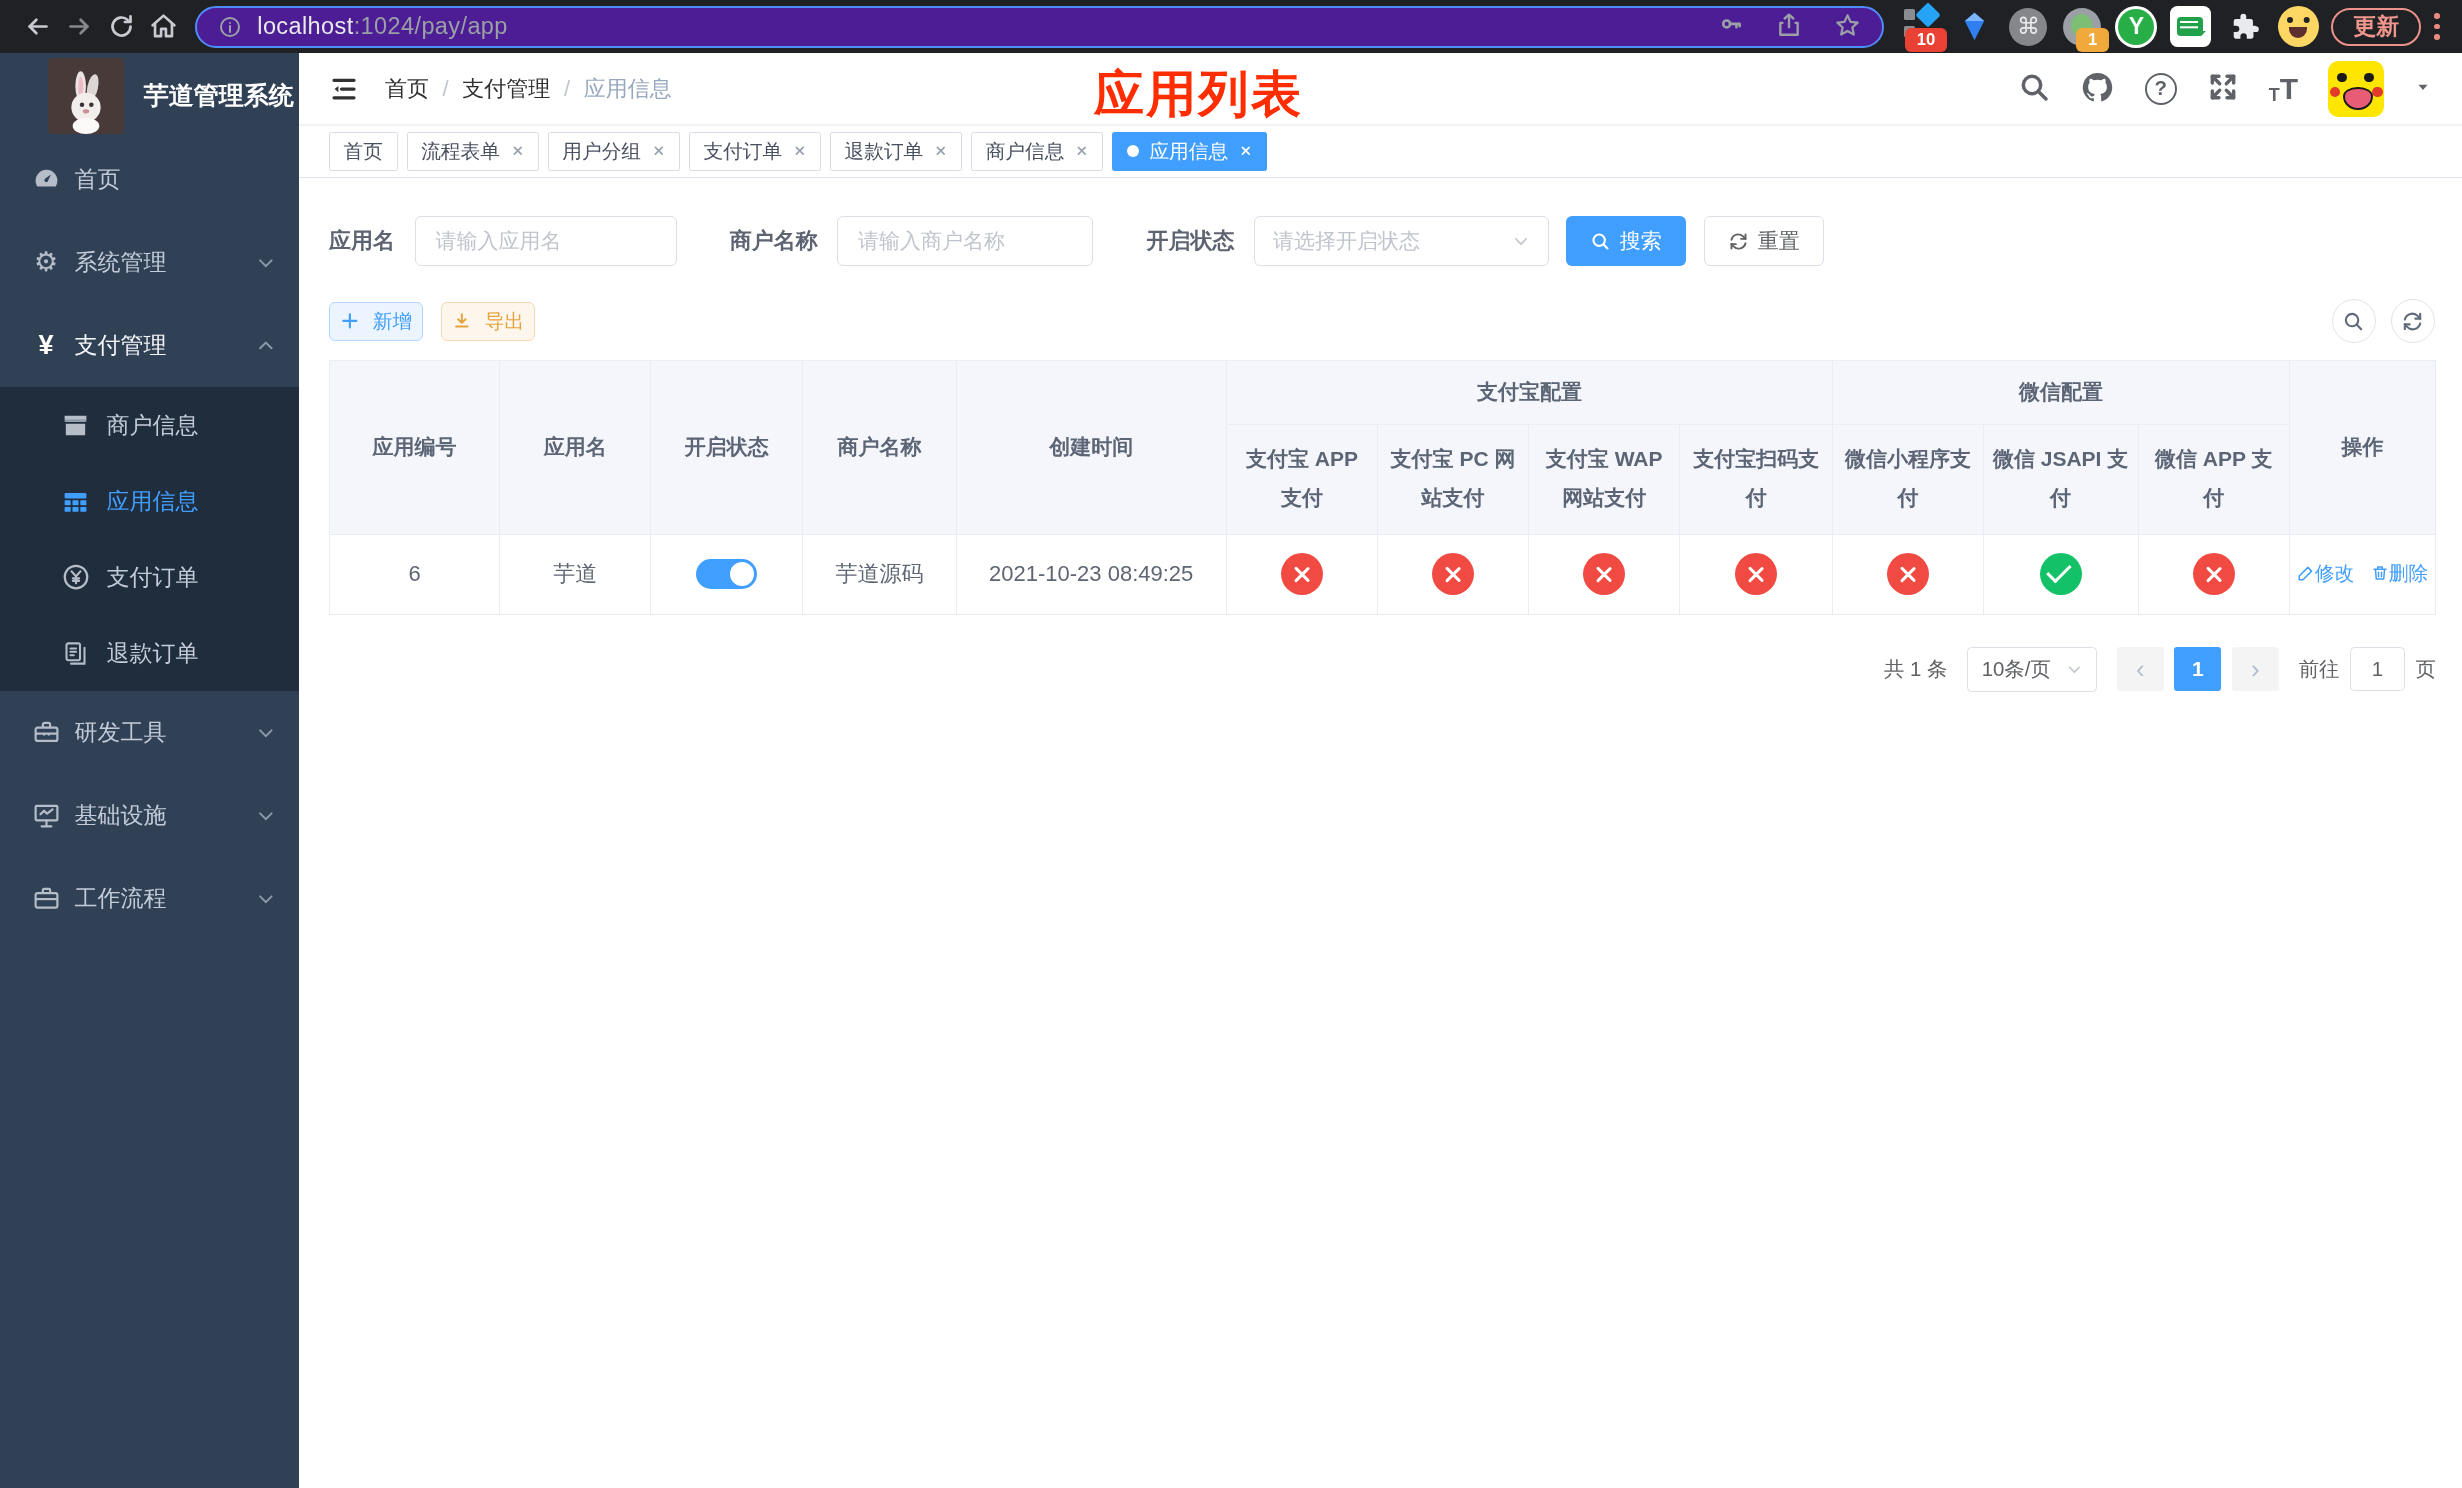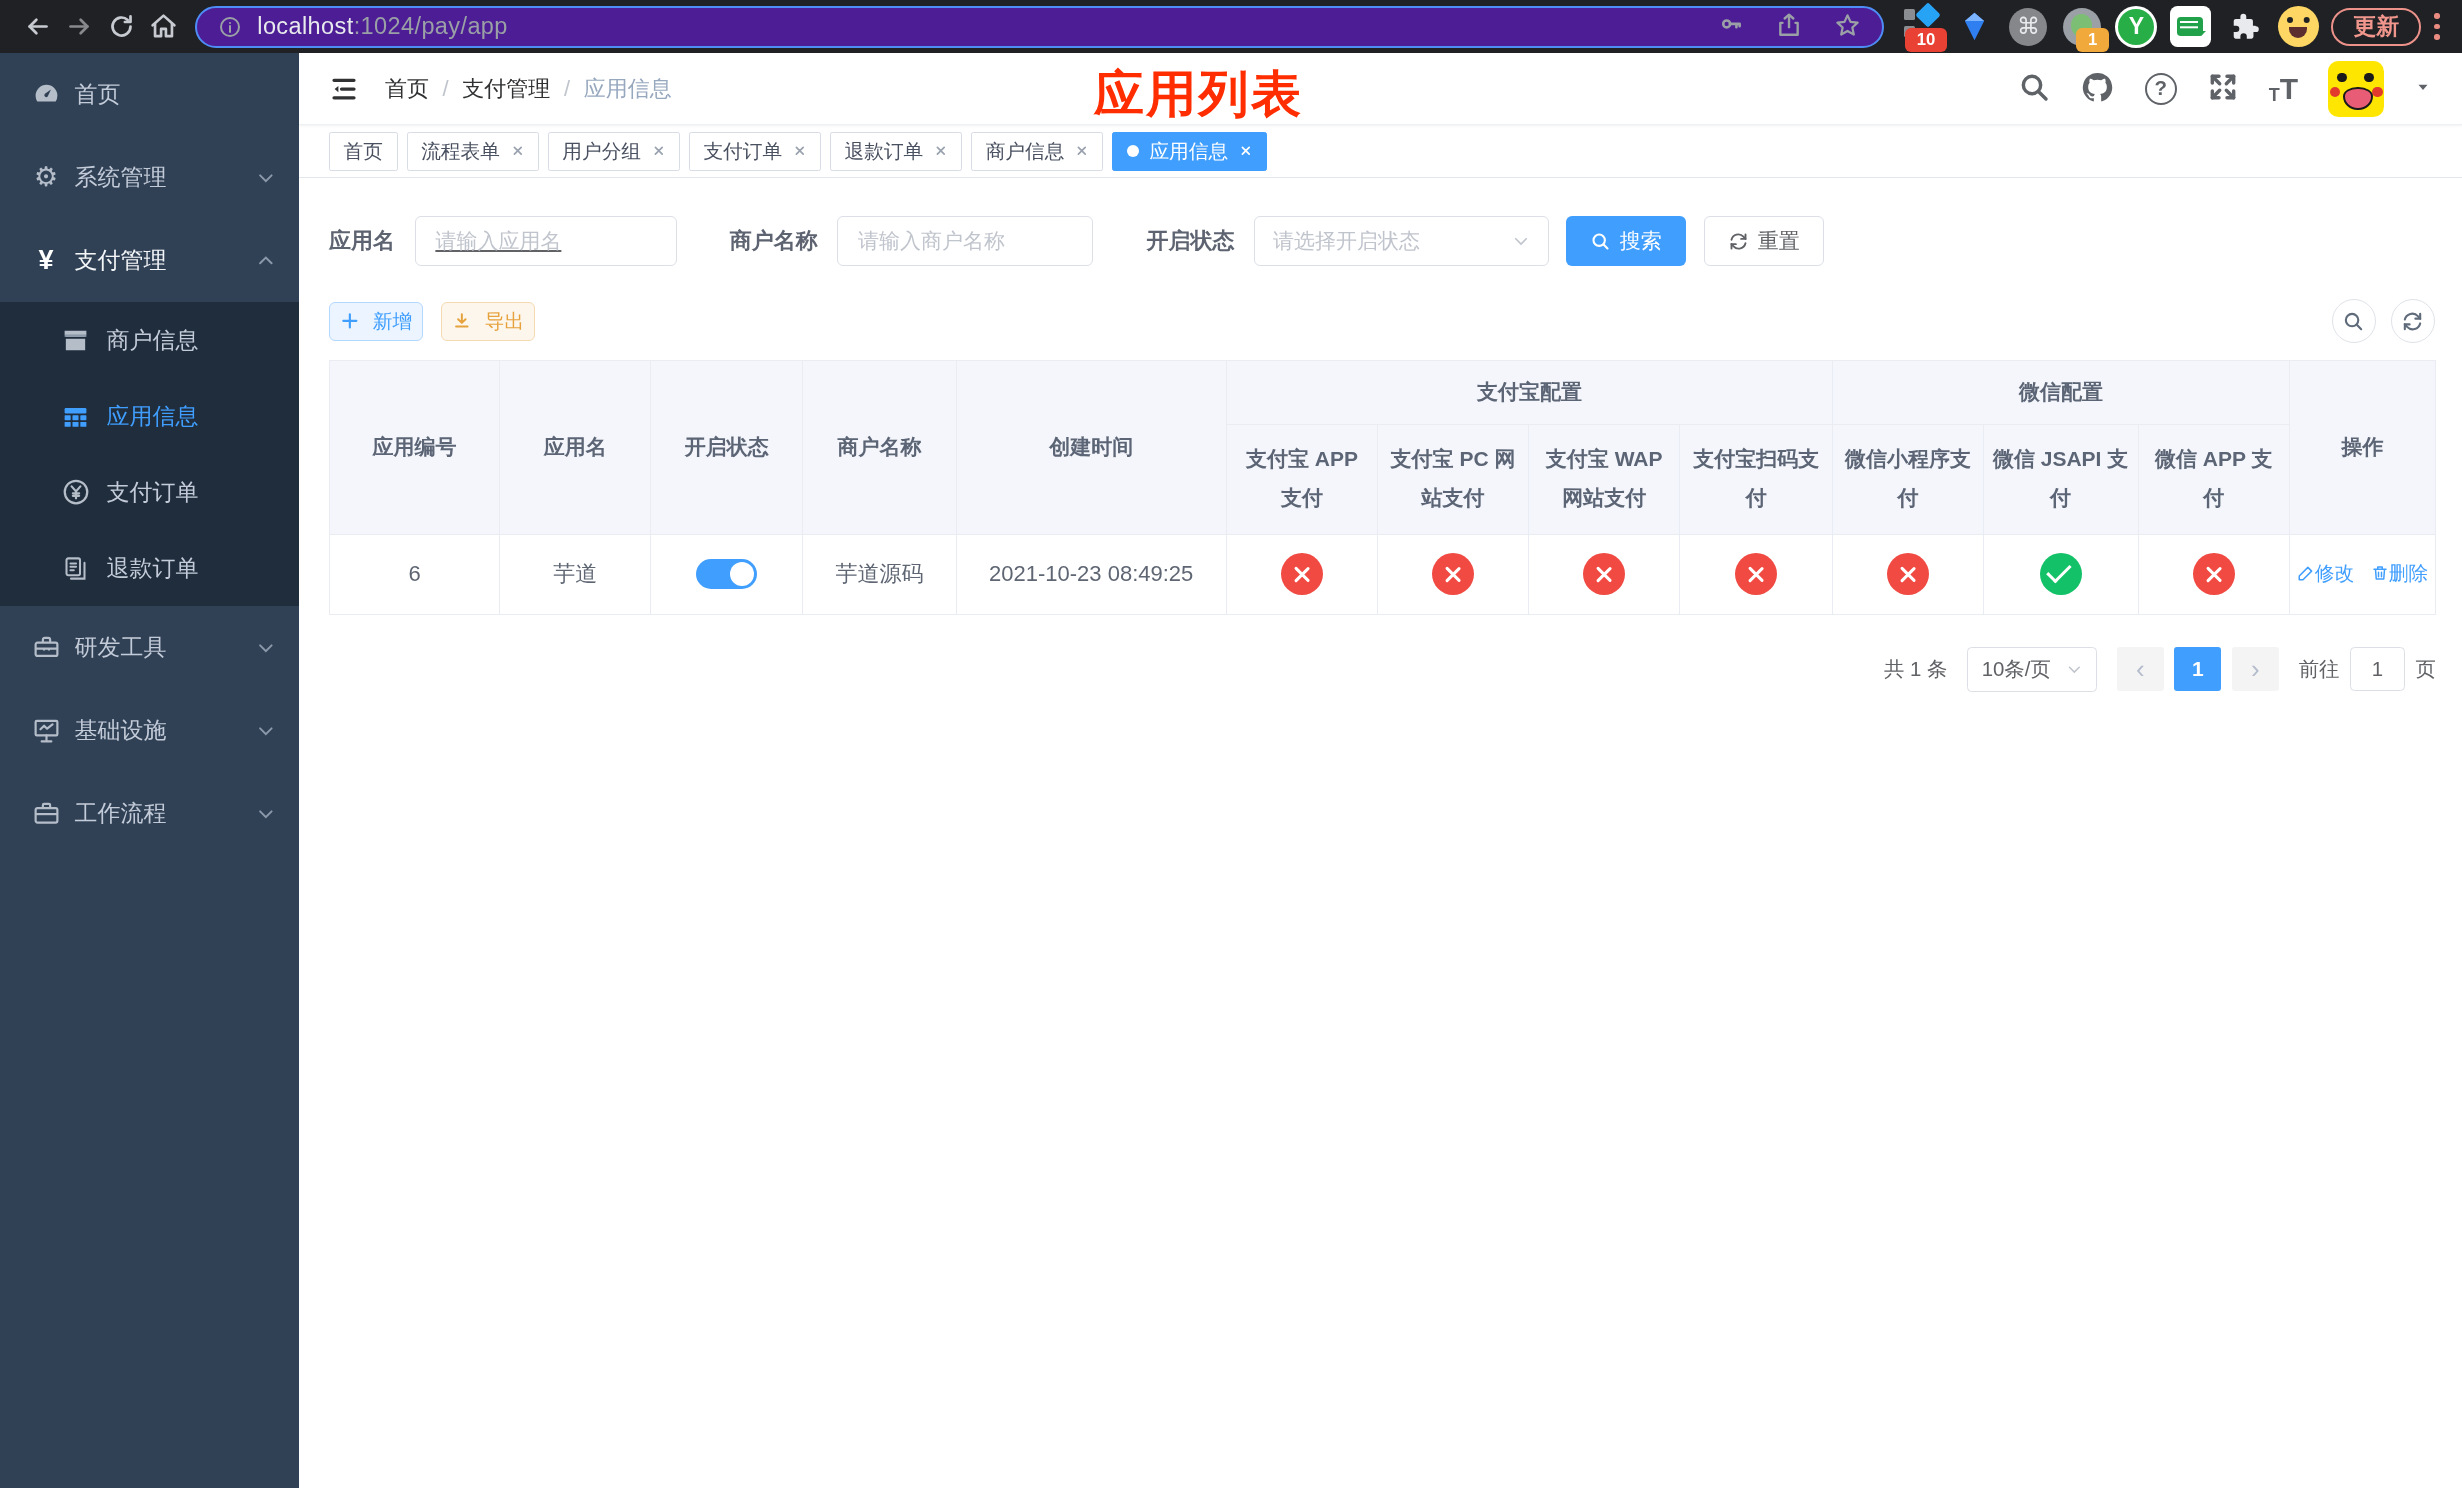--- a/index.html
+++ b/index.html
@@ -232,20 +232,35 @@
     <div class="dots3">
         <i></i>
         <i></i>
         <i></i>
       </div>
   </div>
 
   <div class="app">
 
     <aside class="sidebar">
+      <div class="logo-row">
+        <span class="logo-img">
+          <svg width="64" height="64" viewBox="0 0 48 48">
+              <ellipse cx="20" cy="12" rx="4" ry="11" fill="#e9e4e2"></ellipse>
+              <ellipse cx="20" cy="13" rx="1.8" ry="8" fill="#f0b9c4"></ellipse>
+              <ellipse cx="29" cy="13" rx="4" ry="10" fill="#dcd6d4" transform="rotate(12 29 13)"></ellipse>
+              <circle cx="24" cy="28" r="11" fill="#f2eeec"></circle>
+              <circle cx="21" cy="26" r="1.7" fill="#3a3234"></circle>
+              <circle cx="28" cy="26" r="1.7" fill="#3a3234"></circle>
+              <ellipse cx="24" cy="31" rx="2.4" ry="1.6" fill="#c98e96"></ellipse>
+              <ellipse cx="24" cy="42" rx="10" ry="6" fill="#fbf9f8"></ellipse>
+            </svg>
+        </span>
+        <span class="logo-title">芋道管理系统</span>
+      </div>
 
       <nav>
         <div class="m-item">
           <span class="mic">
             <svg width="29" height="29" viewBox="0 0 24 24" fill="currentColor">
                 <path d="M12 4a9 9 0 0 0-9 9c0 1.8.5 3.4 1.4 4.8h15.2A8.9 8.9 0 0 0 21 13a9 9 0 0 0-9-9zm1 9.6a1.6 1.6 0 0 1-2.3-2.3l5-3.4-2.7 5.7z"></path>
               </svg>
           </span>
           <span class="mlabel">首页</span>
         </div>
@@ -475,21 +490,21 @@
                 <path d="M6 6l12 12M18 6L6 18"></path>
               </svg>
             </span>
           </span>
       </div>
 
       <div class="content">
 
         <div class="filter-row">
           <span class="f-label">应用名</span>
-          <input class="f-input" style="width: 262px; text-decoration: underline;" placeholder="请输入应用名">
+          <input class="f-input" style="width: 262px;" placeholder="请输入应用名">
           <span class="gap"></span>
           <span class="f-label">商户名称</span>
           <input class="f-input" style="width: 256px;" placeholder="请输入商户名称">
           <span class="gap"></span>
           <span class="f-label">开启状态</span>
           <span class="f-select" style="width:295px">
             <span>请选择开启状态</span>
             <span class="caret-sm">
                 <svg width="18" height="18" viewBox="0 0 24 24" fill="none" stroke="currentColor" stroke-width="2.2" stroke-linecap="round">
                   <path d="M5 9l7 7 7-7"></path>

